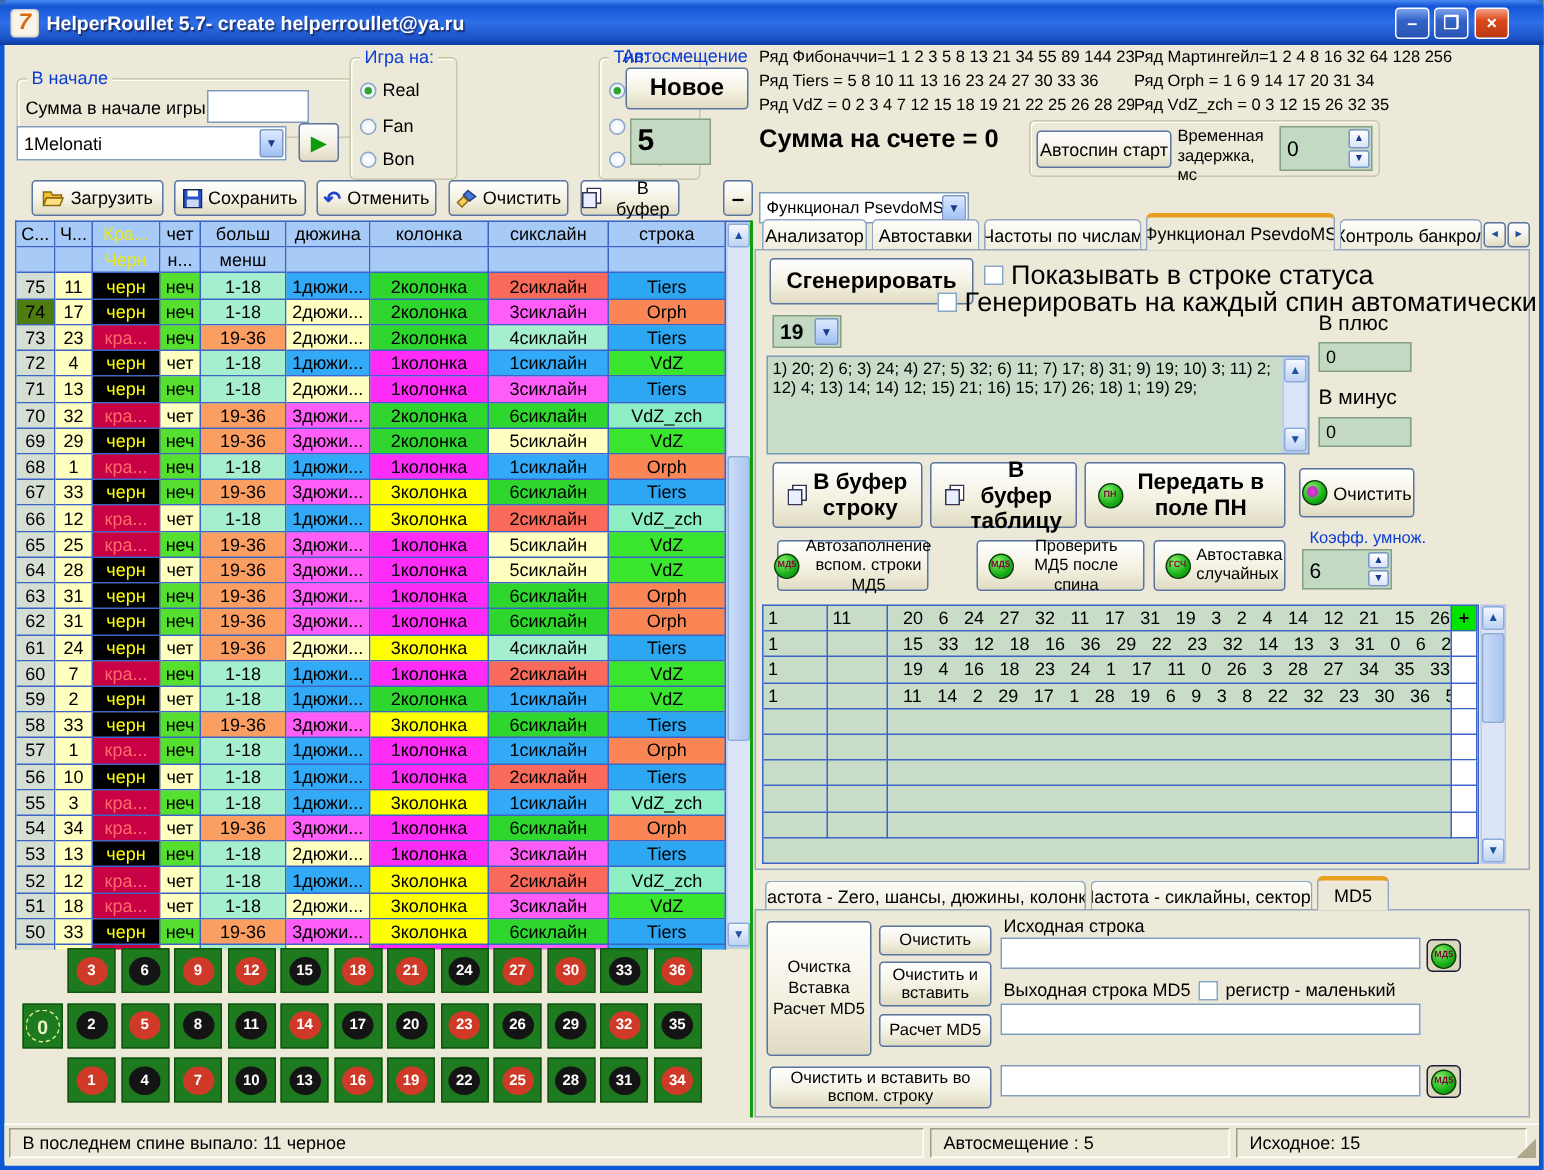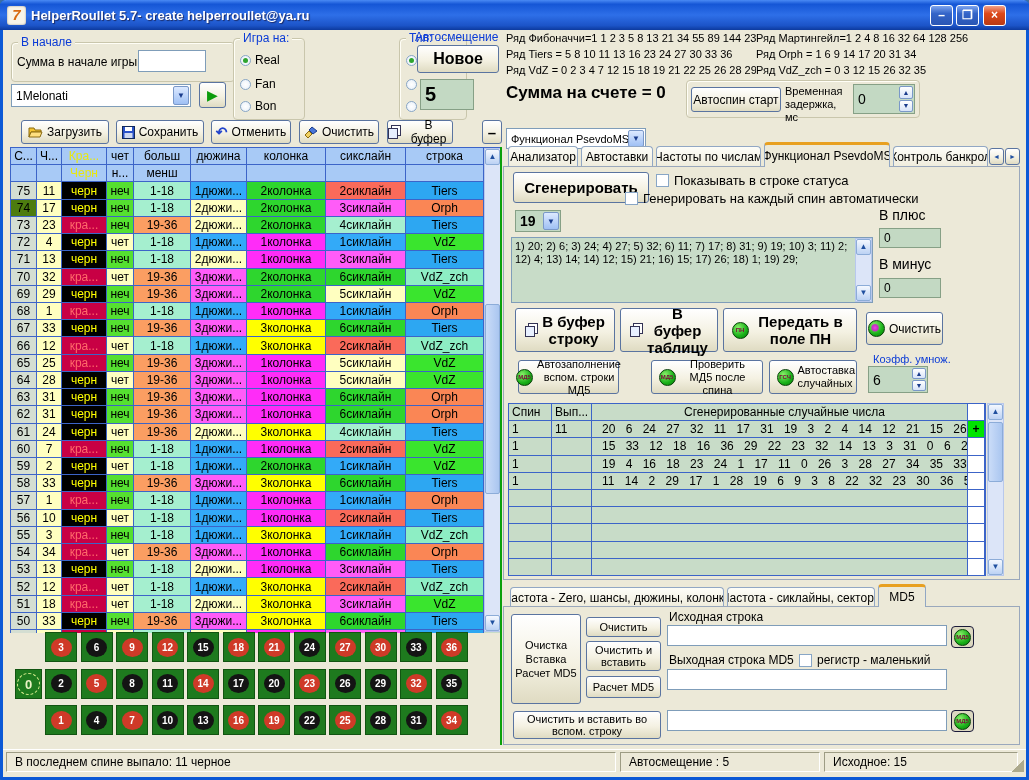--- a/index.html
+++ b/index.html
@@ -29,21 +29,21 @@
   .field{background:#fff;border:1px solid #7f9db9;}
   .gfield{background:#c3d9c3;border:1px solid #86a086;font-size:12px;padding-left:4px;display:flex;align-items:center;}
   .combo{background:#fff;border:1px solid #7f9db9;font-size:12px;display:flex;align-items:center;padding-left:4px;position:relative;}
   .combo-btn{position:absolute;right:1px;top:1px;bottom:1px;width:16px;border:1px solid #7a98c8;border-radius:2px;
     background:linear-gradient(#dcE9ff,#9fc0f4);color:#1a3c8c;font-size:8px;display:flex;align-items:center;justify-content:center;}
   .rb{width:11px;height:11px;border-radius:50%;border:1px solid #88a6c6;background:radial-gradient(#ffffff,#e6eef8);flex:none;}
   .rb.sel{display:flex;align-items:center;justify-content:center;}
   .rb.sel::after{content:"";width:5px;height:5px;border-radius:50%;background:#2fa52f;}
   .radio-row{position:absolute;display:flex;align-items:center;gap:4px;font-size:12px;white-space:nowrap;}
   .cb{width:13px;height:13px;background:#fff;border:1px solid #88a6c6;flex:none;}
-  .cbrow{position:absolute;display:flex;align-items:center;gap:5px;font-size:13px;white-space:nowrap;}
+  .cbrow{position:absolute;display:flex;align-items:center;gap:5px;font-size:18px;white-space:nowrap;}
   .spin-arrows{position:absolute;right:1px;top:1px;bottom:1px;width:14px;display:flex;flex-direction:column;gap:1px;}
   .spin-arrows div{flex:1;border:1px solid #7a98c8;border-radius:2px;background:linear-gradient(#fff,#d8e4f8);
     font-size:7px;color:#1a3c8c;display:flex;align-items:center;justify-content:center;}
   .sphere{width:17px;height:17px;border-radius:50%;flex:none;border:1px solid #064006;
     background:radial-gradient(circle at 35% 30%,#8af06a,#18b018 60%,#0a7a0a);
     color:#7a0a3a;font-size:6px;font-weight:bold;display:flex;align-items:center;justify-content:center;overflow:hidden;}
   .sphere.splat{background:radial-gradient(circle at 40% 45%,#f040e0 0%,#c030c0 25%,transparent 36%),
     radial-gradient(circle at 35% 30%,#8af06a,#18b018 60%,#0a7a0a);}
   .iconbtn{border:1px solid #1a1a3a;border-radius:4px;background:#dcd8c0;display:flex;align-items:center;justify-content:center;}
   
@@ -97,21 +97,21 @@
 <div id="window">
 
   <div id="titlebar">
     <span id="app-icon">7</span>
     <span id="title-text">HelperRoullet 5.7- create helperroullet@ya.ru</span>
     <span class="winbtn" id="btn-min">–</span>
     <span class="winbtn" id="btn-max">❐</span>
     <span class="winbtn" id="btn-close">×</span>
   </div>
 
-  <div class="gb abs" style="left:8px;top:42px;width:224px;height:40px;">
+  <div class="gb abs" style="left:8px;top:52px;width:224px;height:40px;">
     <span class="gb-cap">В начале</span>
     <span class="abs" style="left:5px;top:12px;font-size:12px;">Сумма в начале игры</span>
     <input class="field abs" style="left: 126px; top: 7px; width: 68px; height: 22px;" value="">
   </div>
   <div class="combo abs" style="left:8px;top:84px;width:180px;height:23px;">
     <span>1Melonati</span>
     <span class="combo-btn">▼</span>
   </div>
   <div class="xpbtn abs" style="left:196px;top:82px;width:27px;height:26px;color:#0c9c0c;font-size:14px;">
     <span>▶</span>
@@ -753,26 +753,20 @@
   <span class="bluelab abs" style="left:870px;top:353px;font-size:11px;">Коэфф. умнож.</span>
   <div class="gfield abs" style="left:865px;top:366px;width:60px;height:27px;font-size:14px;">
     <span>6</span>
     <div class="spin-arrows">
       <div>▲</div>
       <div>▼</div>
     </div>
   </div>
 
   <div id="spin-table">
-    <div class="trow">
-      <div class="scell sc0" style="justify-content:flex-start;">Спин</div>
-      <div class="scell sc1" style="justify-content:flex-start;">Вып...</div>
-      <div class="scell sc2" style="justify-content:center;word-spacing:0;">Сгенерированные случайные числа</div>
-      <div class="scell sc3"></div>
-    </div>
     <div id="spin-table-body">
         <div class="trow">
           <div class="scell sc0">1</div>
           <div class="scell sc1">11</div>
           <div class="scell sc2">20 6 24 27 32 11 17 31 19 3 2 4 14 12 21 15 26 ...</div>
           <div class="scell sc3" style="background: rgb(0, 228, 0); font-weight: bold;">+</div>
         </div>
         <div class="trow">
           <div class="scell sc0">1</div>
           <div class="scell sc1"></div>

